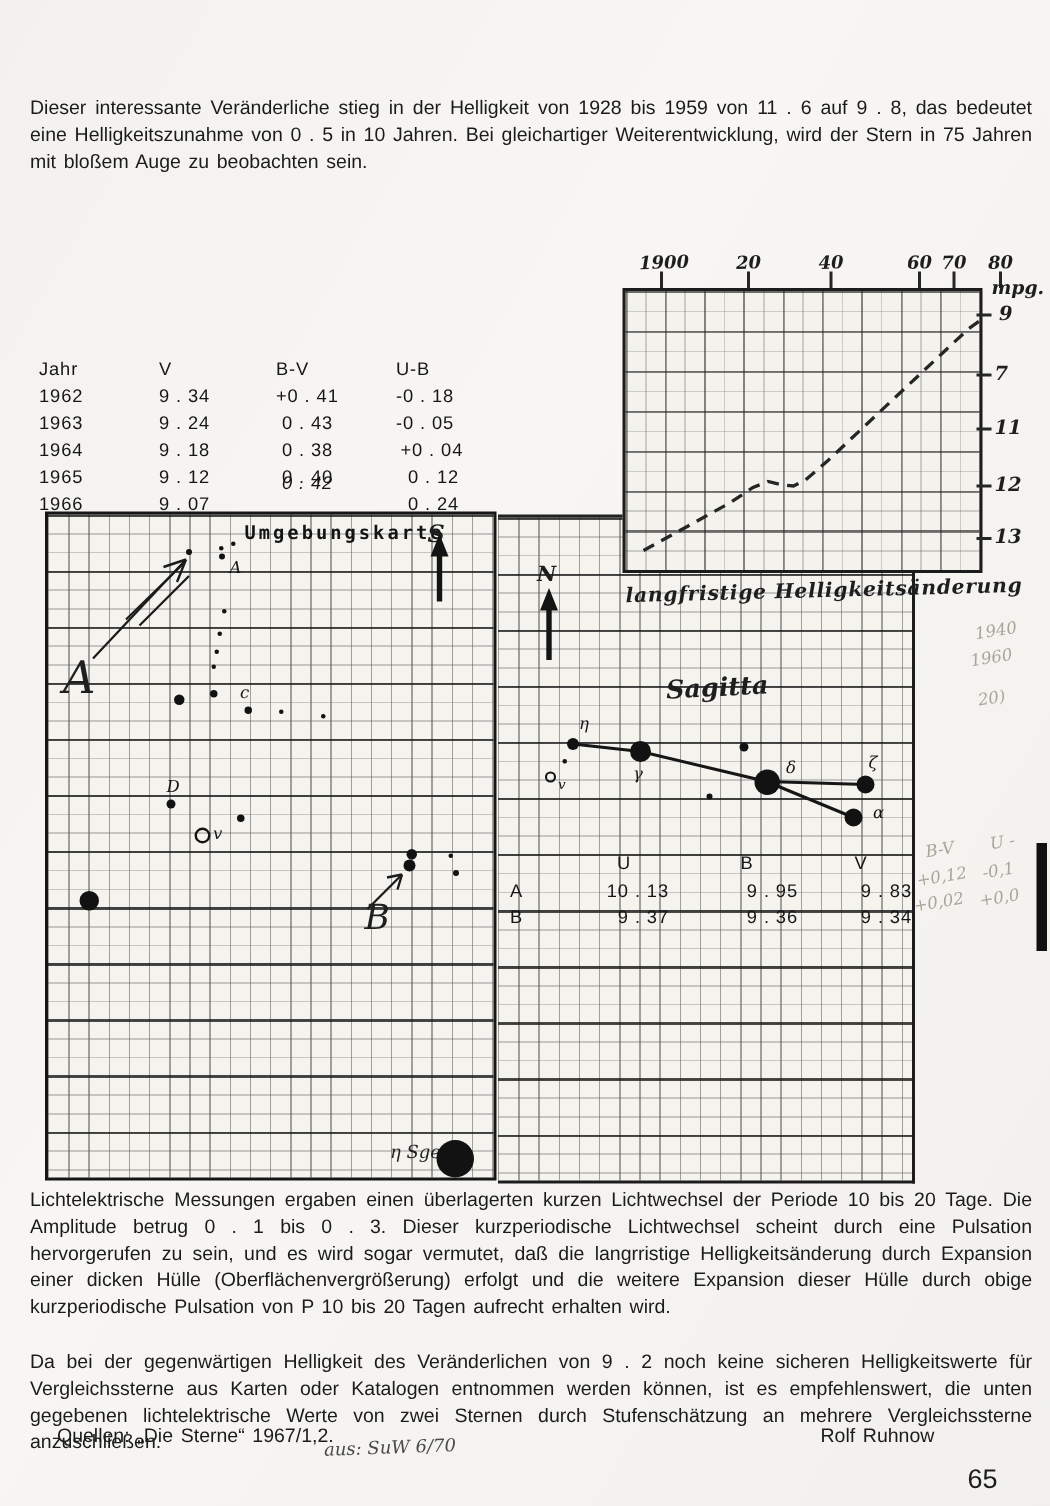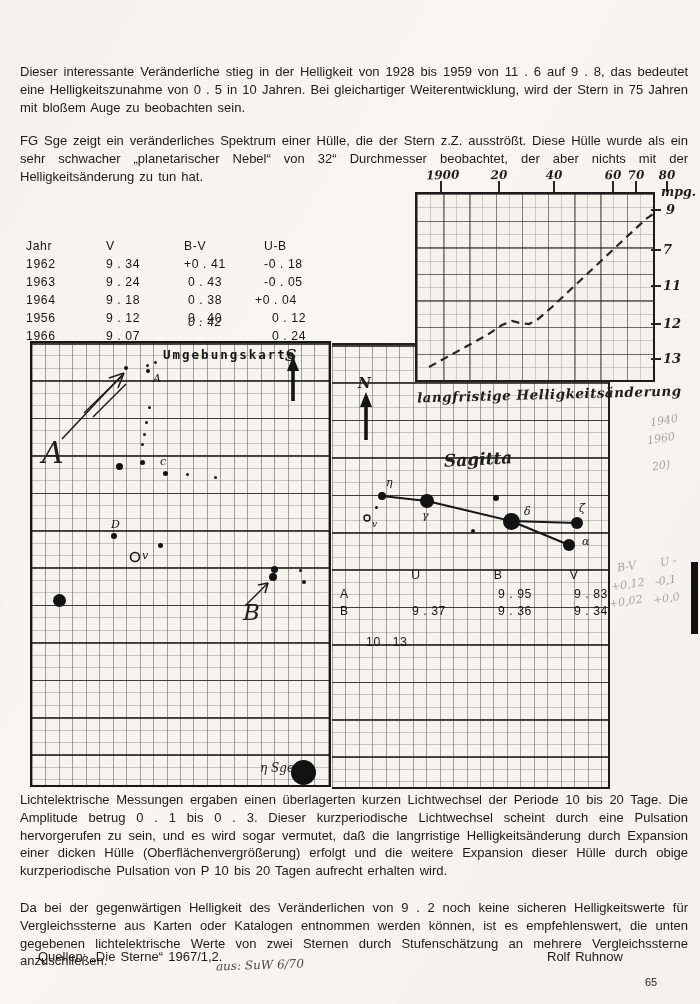--- a/index.html
+++ b/index.html
@@ -34,40 +34,39 @@
   .htick{position:absolute;height:2px;background:#262626;}
   svg{position:absolute;left:0;top:0;overflow:visible;}
 </style>
 </head>
 <body>
 
 <div class="page">
 
 
   <p class="abs body-text" style="top:63px;left:20px;width:668px;margin:0;">Dieser interessante Veränderliche stieg in der Helligkeit von 1928 bis 1959 von 11 . 6 auf 9 . 8, das bedeutet eine Helligkeitszunahme von 0 . 5 in 10 Jahren. Bei gleichartiger Weiterentwicklung, wird der Stern in 75 Jahren mit bloßem Auge zu beobachten sein.</p>
-  <p class="abs body-text" style="top:132px;left:20px;width:668px;margin:0;">FG Sge zeigt ein veränderliches Spektrum einer Hülle, die der Stern z.Z. ausströßt. Diese Hülle wurde als ein sehr schwacher „planetarischer Nebel“ von 32“ Durchmesser beobachtet, der aber nichts mit der Helligkeitsänderung zu tun hat.</p>
 
   <div class="abs" id="yearly-table" style="left:0;top:0;width:360px;">
       <span class="tb-cell" style="left: 26px; top: 239px;">Jahr</span>
       <span class="tb-cell" style="left: 106px; top: 239px;">V</span>
       <span class="tb-cell" style="left: 184px; top: 239px;">B-V</span>
       <span class="tb-cell" style="left: 264px; top: 239px;">U-B</span>
       <span class="tb-cell" style="left: 26px; top: 257px;">1962</span>
       <span class="tb-cell" style="left: 106px; top: 257px;">9 . 34</span>
       <span class="tb-cell" style="left: 184px; top: 257px;">+0 . 41</span>
       <span class="tb-cell" style="left: 264px; top: 257px;">-0 . 18</span>
       <span class="tb-cell" style="left: 26px; top: 275px;">1963</span>
       <span class="tb-cell" style="left: 106px; top: 275px;">9 . 24</span>
       <span class="tb-cell" style="left: 184px; top: 275px;"> 0 . 43</span>
       <span class="tb-cell" style="left: 264px; top: 275px;">-0 . 05</span>
       <span class="tb-cell" style="left: 26px; top: 293px;">1964</span>
       <span class="tb-cell" style="left: 106px; top: 293px;">9 . 18</span>
       <span class="tb-cell" style="left: 184px; top: 293px;"> 0 . 38</span>
-      <span class="tb-cell" style="left: 255px; top: 293px;">+0 . 04</span>
-      <span class="tb-cell" style="left: 26px; top: 311px;">1956</span>
+      <span class="tb-cell" style="left: 267px; top: 293px;">+0 . 04</span>
+      <span class="tb-cell" style="left: 26px; top: 311px;">1965</span>
       <span class="tb-cell" style="left: 106px; top: 311px;">9 . 12</span>
       <span class="tb-cell" style="left: 184px; top: 311px;"> 0 . 40</span>
       <span class="tb-cell" style="left: 264px; top: 311px;">  0 . 12</span>
       <span class="tb-cell" style="left: 26px; top: 329px;">1966</span>
       <span class="tb-cell" style="left: 106px; top: 329px;">9 . 07</span>
       <span class="tb-cell" style="left: 184px; top: 315px; font-style: italic;"> 0 . 42</span>
       <span class="tb-cell" style="left: 264px; top: 329px;">  0 . 24</span>
     </div>
 
   <div class="abs gpaper" id="sagitta-grid" style="left:332px;top:343px;width:276px;height:442px;border-top:2px solid #222;border-right:2.5px solid #1c1c1c;border-bottom:2.5px solid #1c1c1c;">
@@ -98,21 +97,21 @@
         <span class="glyph" style="left: 247px; top: 157px;">ζ</span>
         <div class="star" style="left: 231px; top: 194px; width: 12px; height: 12px;"></div>
         <span class="glyph" style="left: 250px; top: 190px;">α</span>
         <span class="glyph" style="left: 40px; top: 174px; font-size: 9px;">v</span>
       </div>
     <div id="uvb-table">
         <span class="tb-cell" style="left: 64px; top: 223px; width: 40px; text-align: center;">U</span>
         <span class="tb-cell" style="left: 146px; top: 223px; width: 40px; text-align: center;">B</span>
         <span class="tb-cell" style="left: 222px; top: 223px; width: 40px; text-align: center;">V</span>
         <span class="tb-cell" style="left: 8px; top: 242px;">A</span>
-        <span class="tb-cell" style="left: 34px; top: 242px; width: 80px; text-align: left; margin-top: 48px;">10 . 13</span>
+        <span class="tb-cell" style="left: 34px; top: 242px; width: 80px; text-align: right;">10 . 13</span>
         <span class="tb-cell" style="left: 120px; top: 242px; width: 80px; text-align: right;">9 . 95</span>
         <span class="tb-cell" style="left: 196px; top: 242px; width: 80px; text-align: right;">9 . 83</span>
         <span class="tb-cell" style="left: 8px; top: 259px;">B</span>
         <span class="tb-cell" style="left: 34px; top: 259px; width: 80px; text-align: right;">9 . 37</span>
         <span class="tb-cell" style="left: 120px; top: 259px; width: 80px; text-align: right;">9 . 36</span>
         <span class="tb-cell" style="left: 196px; top: 259px; width: 80px; text-align: right;">9 . 34</span>
       </div>
   </div>
 
   <div class="abs gpaper" id="env-map" style="left:30px;top:341px;width:297px;height:442px;border:2.5px solid #161616;">
@@ -220,15 +219,15 @@
     </div>
 
   <div class="abs" style="left:691px;top:562px;width:7px;height:72px;background:#111;"></div>
 
   <p class="abs body-text" style="top:791px;left:20px;width:668px;margin:0;">Lichtelektrische Messungen ergaben einen überlagerten kurzen Lichtwechsel der Periode 10 bis 20 Tage. Die Amplitude betrug 0 . 1 bis 0 . 3. Dieser kurzperiodische Lichtwechsel scheint durch eine Pulsation hervorgerufen zu sein, und es wird sogar vermutet, daß die langrristige Helligkeitsänderung durch Expansion einer dicken Hülle (Oberflächenvergrößerung) erfolgt und die weitere Expansion dieser Hülle durch obige kurzperiodische Pulsation von P 10 bis 20 Tagen aufrecht erhalten wird.</p>
   <p class="abs body-text" style="top:899px;left:20px;width:668px;margin:0;">Da bei der gegenwärtigen Helligkeit des Veränderlichen von 9 . 2 noch keine sicheren Helligkeitswerte für Vergleichssterne aus Karten oder Katalogen entnommen werden können, ist es empfehlenswert, die unten gegebenen lichtelektrische Werte von zwei Sternen durch Stufenschätzung an mehrere Vergleichssterne anzuschließen.</p>
 
   <span class="abs body-text" style="top:948px;left:38px;">Quellen: „Die Sterne“ 1967/1,2.</span>
   <span class="abs body-text" style="top:948px;left:547px;">Rolf Ruhnow</span>
   <span class="abs hand" style="top:958px;left:216px;font-size:12px;color:#4a4a46;transform:rotate(-2deg);">aus:  SuW  6/70</span>
-  <span class="abs" style="top:976px;left:645px;font-size:11px;">65</span>
+  <span class="abs" style="top:976px;left:645px;font-size:18px;">65</span>
 
 </div>
 
 </body></html>

